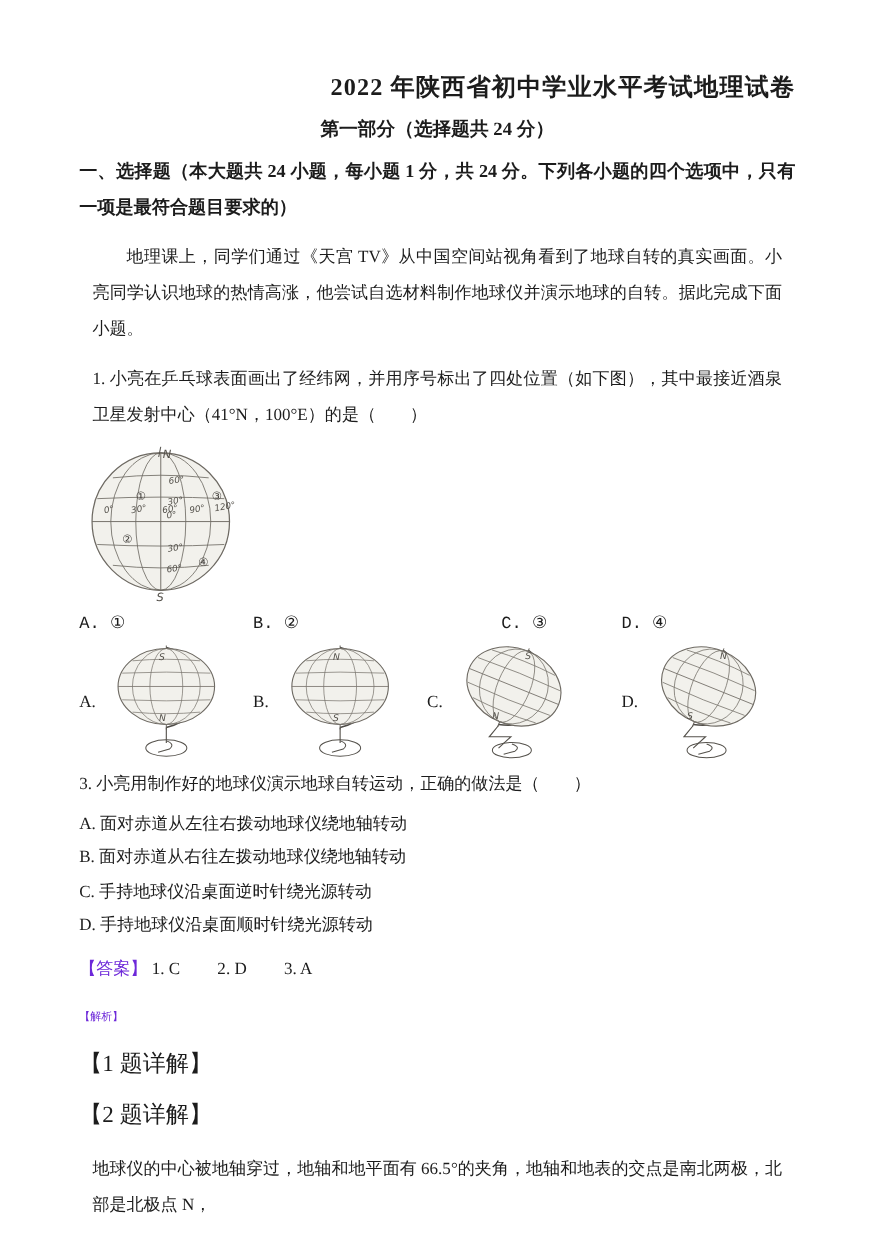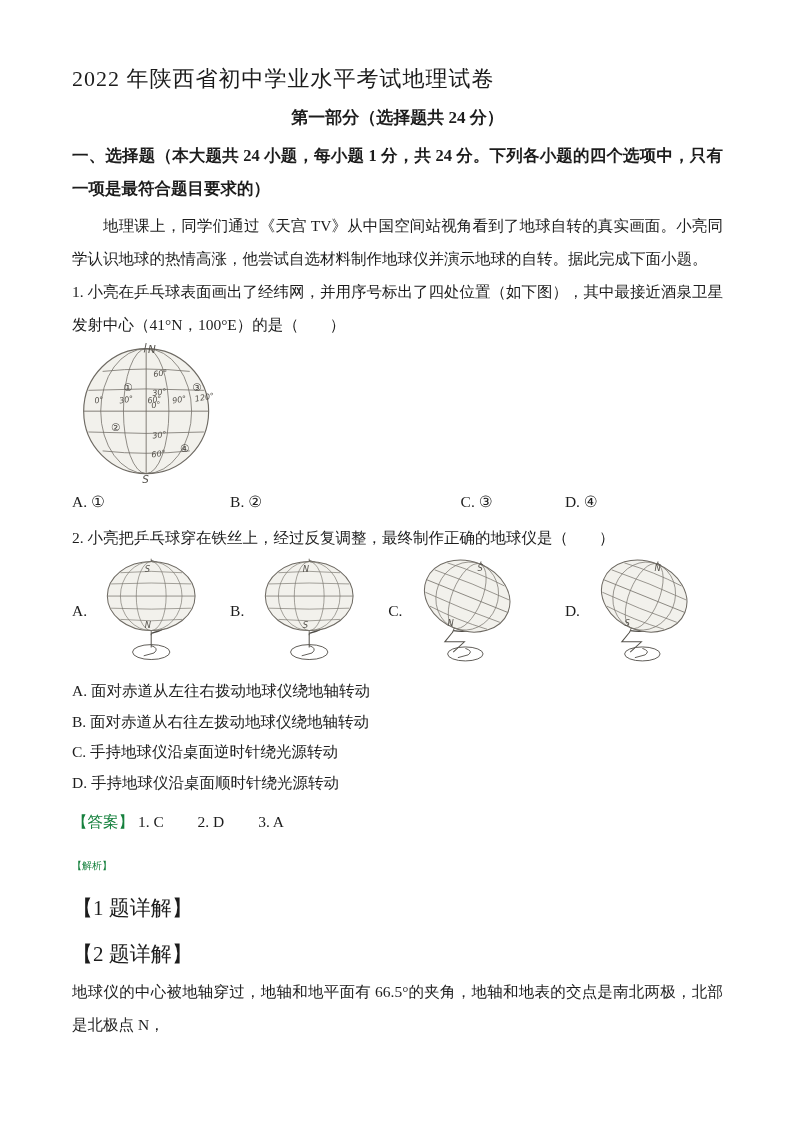--- a/index.html
+++ b/index.html
@@ -8,53 +8,53 @@
     width:793px;height:1122px;
     margin:0 auto;
     background:#ffffff;
     font-family:"Liberation Serif","DejaVu Serif",serif;
     color:#1c1c1c;
     box-sizing:border-box;
     padding:64px 70px 0 72px;
     overflow:hidden;
   }
   .title{
-    text-align:left;font-size:22px;font-weight:normal;
+    text-align:right;font-size:22px;font-weight:bold;
     margin:0 0 12px 0;letter-spacing:1px;
   }
   .part-heading{
     text-align:center;font-size:17px;font-weight:bold;
     margin:0 0 10px 0;
   }
   .section-heading{
     font-size:16.5px;font-weight:bold;line-height:33px;
     margin:0 0 4px 0;text-align:justify;
   }
   p.body-text{
-    font-size:15.5px;line-height:33px;margin:0;text-align:justify;
+    font-size:15.5px;line-height:33px;margin:12px;text-align:justify;
   }
   p.indent{text-indent:2em;}
   .q1-figure{margin:2px 0 0 6px;}
   .opt-row{
-    display:flex;font-size:15.5px;margin:4px 0 10px 0;
+    display:flex;font-size:15.5px;margin:4px 0 10px 0;font-family:Liberation Mono, monospace;
   }
   .opt-row .opt{width:161px;}
   .opt-row .opt:nth-child(3){width:180px;text-align:center;}
   .globes-row{
     display:flex;margin:4px 0 6px 0;align-items:flex-start;
   }
   .globe-group{display:flex;align-items:center;}
   .globe-group .g-label{font-size:15.5px;width:26px;}
   .globe-group{width:161px;}
   .globe-group:nth-child(3){width:180px;}
   .q3-block p{font-size:15.5px;line-height:30.5px;margin:0;}
   .answer-line{
     font-size:15.5px;line-height:30px;margin:9px 0 0 0;
   }
-  .answer-line .blue,.analysis-label{color:#15803d;}
+  .answer-line .blue,.analysis-label{color:#6d28d9;}
   .answer-line .ans-item{margin-right:30px;}
   .analysis-label{font-size:10px;line-height:30px;margin:0;}
   .detail-heading{font-size:21px;line-height:30px;margin:0;font-family:Liberation Serif, serif;}
   .sp1{height:14px;}
   .sp2{height:12px;}
   .sp3{height:6px;}
   .sp4{height:10px;}
   svg text{font-family:"DejaVu Sans",sans-serif;}
   .hand{font-style:italic;fill:#55524c;}
 </style>
@@ -111,21 +111,20 @@
     </svg>
   </div>
 
   <div class="opt-row">
     <span class="opt">A. ①</span>
     <span class="opt">B. ②</span>
     <span class="opt">C. ③</span>
     <span class="opt">D. ④</span>
   </div>
 
-  <p class="body-text">2. 小亮把乒乓球穿在铁丝上，经过反复调整，最终制作正确的地球仪是（　　）</p>
 
   <div class="globes-row">
 
     <div class="globe-group">
       <span class="g-label">A.</span>
       <svg width="112" height="106" viewBox="0 0 120 112">
         <line x1="57" y1="0" x2="57" y2="82" stroke="#6e6a63" stroke-width="1"></line>
         <path d="M57,2 A54,41 0 0 1 57,80" fill="none" stroke="#4f4c47" stroke-width="1.4"></path>
         <ellipse cx="57" cy="40" rx="47" ry="37" fill="#f2f1ec" stroke="#6e6a63" stroke-width="1.1"></ellipse>
         <ellipse cx="57" cy="40" rx="16" ry="37" fill="none" stroke="#77736c" stroke-width="0.7"></ellipse>
@@ -206,20 +205,21 @@
         <text x="36" y="72" font-size="9" class="hand">S</text>
         <path d="M42,78 L33,89 L54,89 L42,100" fill="none" stroke="#55524c" stroke-width="1.1"></path>
         <ellipse cx="55" cy="102" rx="19" ry="7.5" fill="none" stroke="#55524c" stroke-width="1"></ellipse>
         <path d="M55,96 q9,3 3,7 l-11,3" fill="none" stroke="#55524c" stroke-width="1"></path>
       </svg>
     </div>
 
   </div>
 
   <div class="q3-block">
+    <p>3. 小亮用制作好的地球仪演示地球自转运动，正确的做法是（　　）</p>
     <div class="sp3"></div>
     <p>A. 面对赤道从左往右拨动地球仪绕地轴转动</p>
     <p>B. 面对赤道从右往左拨动地球仪绕地轴转动</p>
     <p>C. 手持地球仪沿桌面逆时针绕光源转动</p>
     <p>D. 手持地球仪沿桌面顺时针绕光源转动</p>
   </div>
 
   <p class="answer-line">
     <span class="blue">【答案】</span>
     <span class="ans-item">1. C</span>

